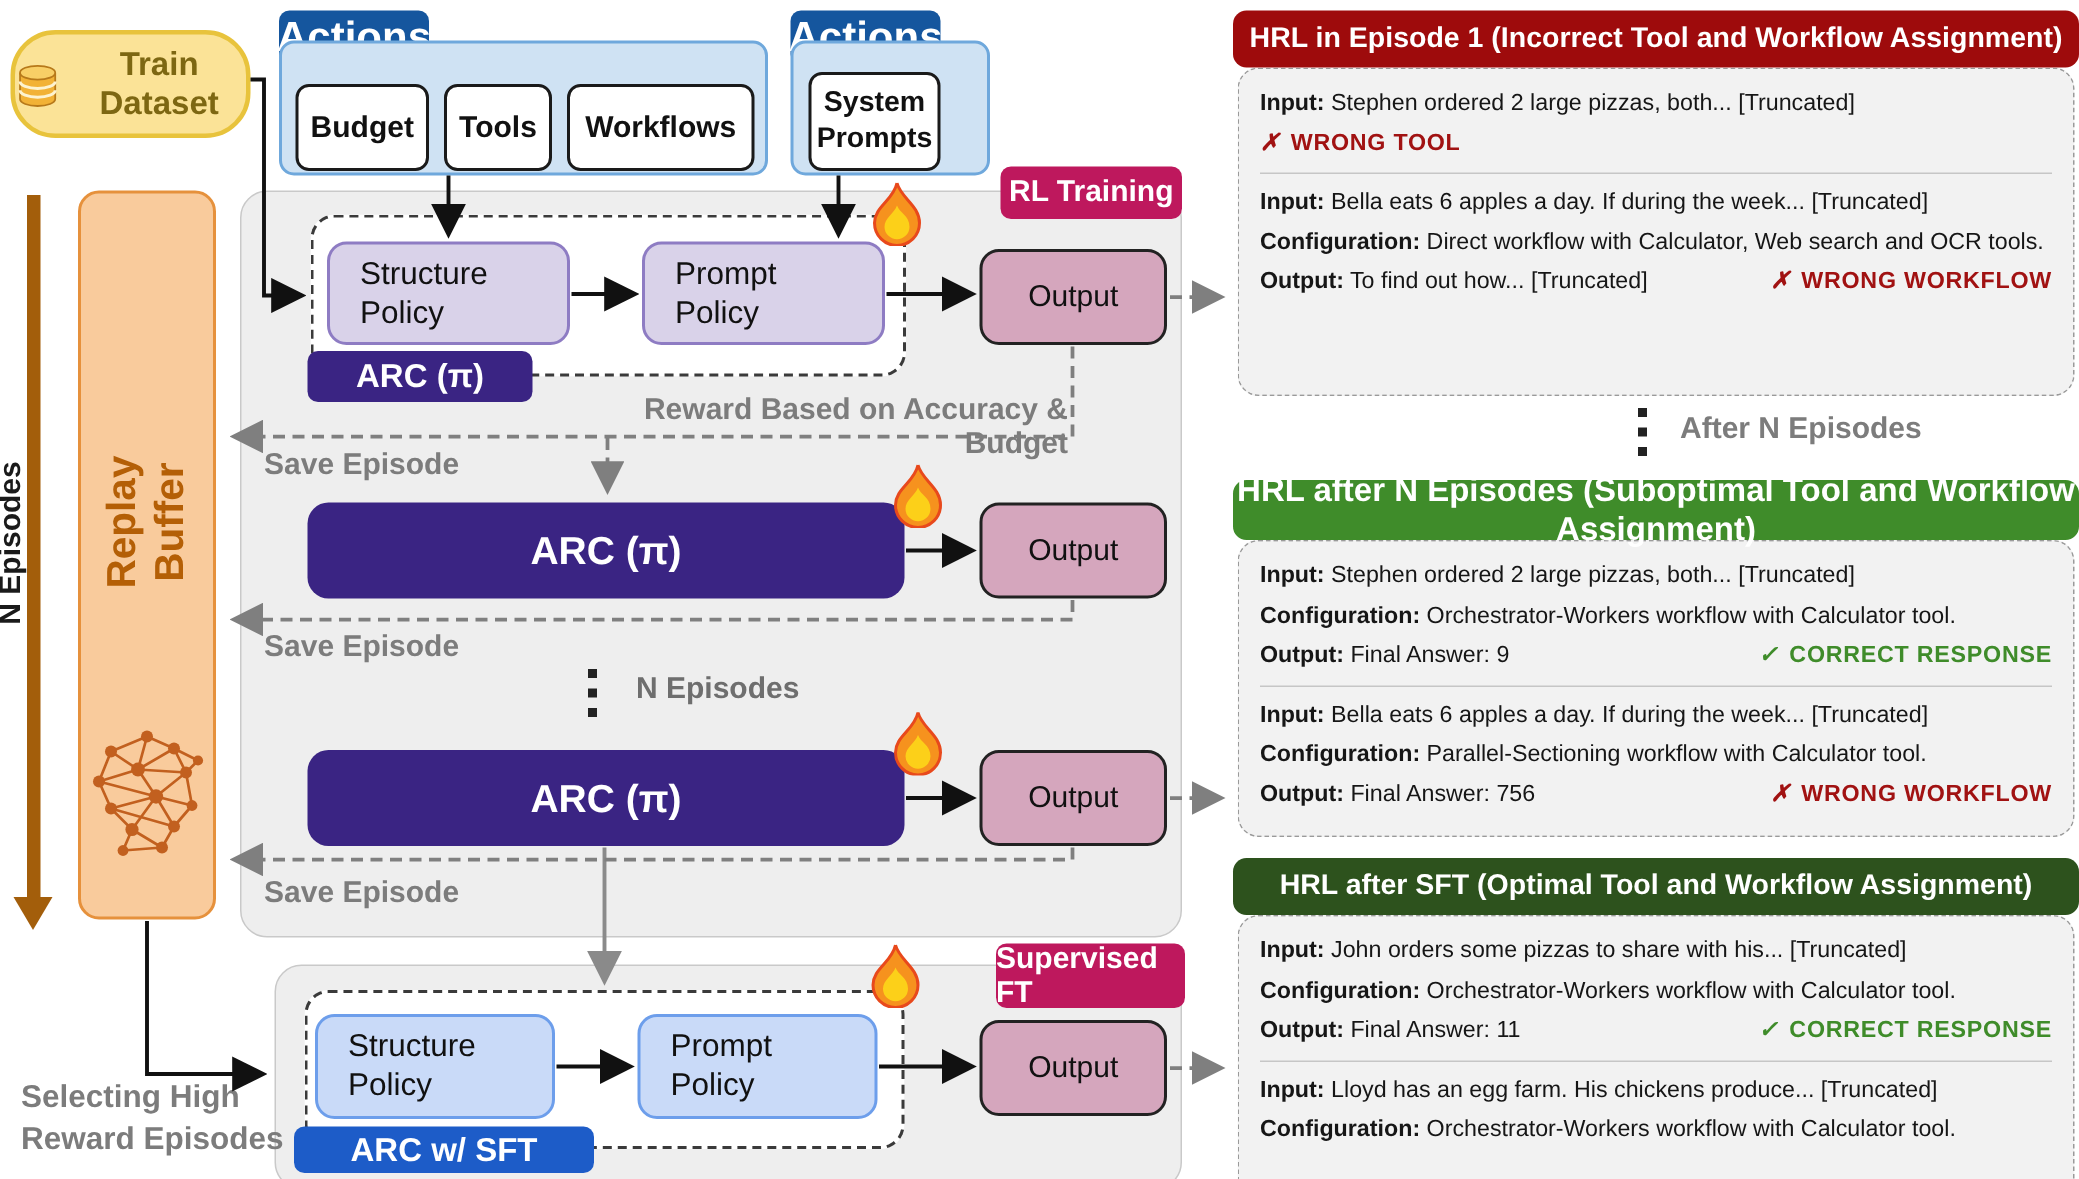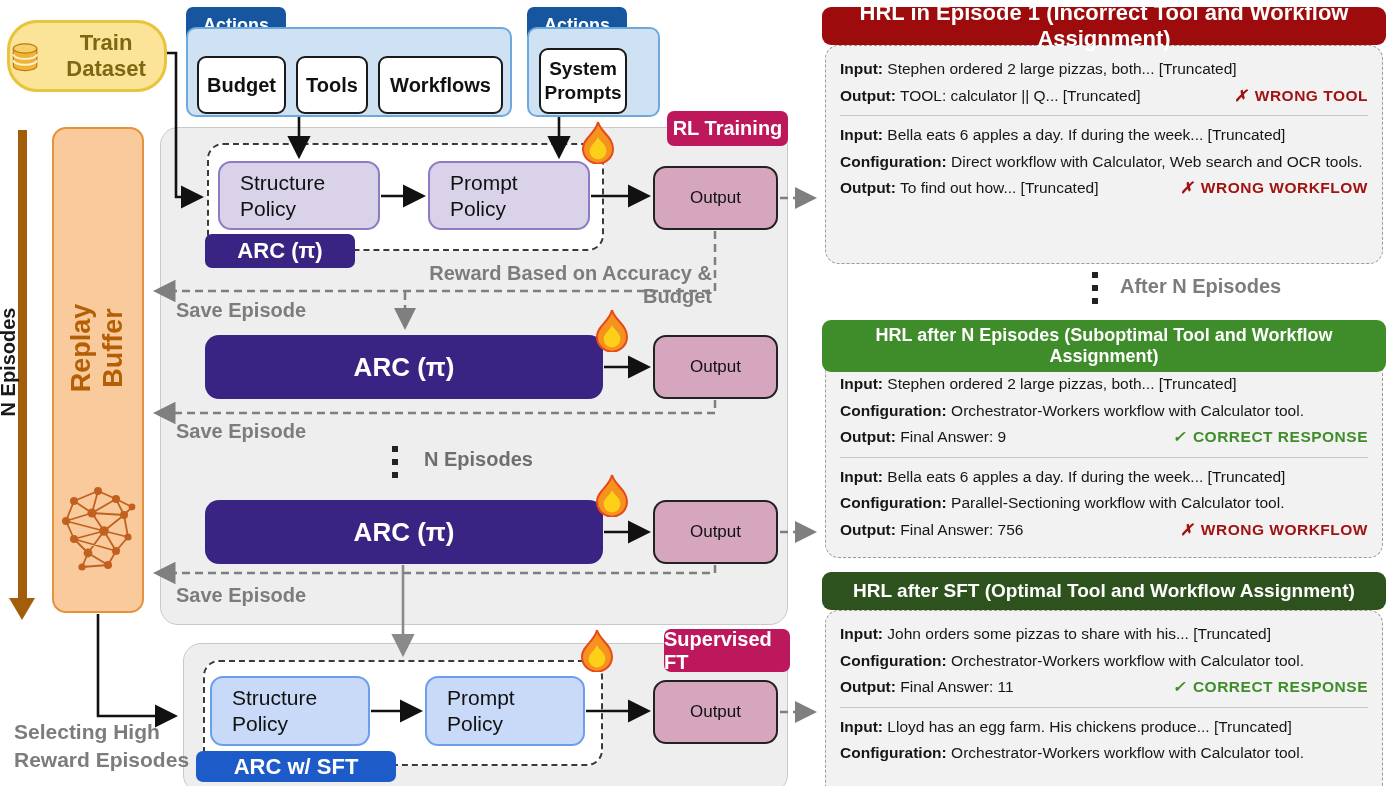--- a/index.html
+++ b/index.html
@@ -14,23 +14,23 @@
   .dashed-box{background:#fff;border:2px dashed #3a3a3a;border-radius:16px;}
   .policy{border-radius:13px;display:flex;align-items:center;justify-content:center;
           text-align:left;font-size:21px;line-height:26px;padding:20px;}
   .policy.purple{background:#d9d2e9;border:2px solid #8e7cc3;}
   .policy.blue{background:#c9daf8;border:2px solid #6d9eeb;}
   .arc-big{background:#3a2483;border-radius:14px;color:#fff;font-weight:bold;font-size:26px;
            display:flex;align-items:center;justify-content:center;}
   .arc-tag{background:#3a2483;border-radius:7px;color:#fff;font-weight:bold;font-size:22px;
            display:flex;align-items:center;justify-content:center;}
   .arc-tag.blue{background:#1d5cc8;}
-  .output-box{background:#d5a6bd;border:2px solid #222;border-radius:13px;font-size:17px;
+  .output-box{background:#d5a6bd;border:2px solid #222;border-radius:13px;font-size:20px;
               display:flex;align-items:center;justify-content:center;}
-  .actions-label{background:#15569e;color:#fff;font-weight:bold;font-size:18px;border-radius:7px;
+  .actions-label{background:#15569e;color:#fff;font-weight:bold;font-size:28px;border-radius:7px;
                  display:flex;align-items:center;justify-content:center;}
   .actions-container{background:#cfe2f3;border:2px solid #6fa8dc;border-radius:10px;}
   .action-item{background:#fff;border:2px solid #1a1a1a;border-radius:9px;font-weight:bold;font-size:20px;
                display:flex;align-items:center;justify-content:center;text-align:center;line-height:24px;}
   .train{background:#fbe397;border:3px solid #e8c33c;border-radius:30px;display:flex;align-items:center;
          justify-content:center;gap:8px;}
   .train .txt{color:#7d6712;font-weight:bold;font-size:22px;line-height:26px;text-align:center;}
   .replay{background:#f9cb9c;border:2.5px solid #e6913c;border-radius:14px;}
   .replay-label{color:#b45f06;font-weight:bold;font-size:27px;line-height:32px;text-align:center;
                 white-space:nowrap;transform:translate(-50%,-50%) rotate(-90deg);}
@@ -163,26 +163,25 @@
   </svg>
   <svg class="abs" style="left:592px;top:473px;" width="40" height="44" viewBox="0 0 24 26">
     <path d="M12 1 C13.5 7 21 10 21 17 A9 9 0 0 1 3 17 C3 10.5 10.5 8 12 1" fill="#f6921e" stroke="#e8491c" stroke-width="1.2"></path>
     <path d="M12 10 C13 13 17 14 17 18.5 A5 5 0 0 1 7 18.5 C7 15 11 13 12 10" fill="#fcd019"></path>
   </svg>
   <svg class="abs" style="left:577px;top:628px;" width="40" height="44" viewBox="0 0 24 26">
     <path d="M12 1 C13.5 7 21 10 21 17 A9 9 0 0 1 3 17 C3 10.5 10.5 8 12 1" fill="#f6921e" stroke="#e8491c" stroke-width="1.2"></path>
     <path d="M12 10 C13 13 17 14 17 18.5 A5 5 0 0 1 7 18.5 C7 15 11 13 12 10" fill="#fcd019"></path>
   </svg>
 
-  <div class="abs panel-header" style="left: 822px; top: 7px; width: 564px; height: 38px; font-size: 22px; background: rgb(158, 11, 12);">HRL in Episode 1 (Incorrect Tool and Workflow Assignment)</div>
+  <div class="abs panel-header" style="left: 822px; top: 7px; width: 564px; height: 38px; font-size: 19px; background: rgb(158, 11, 12);">HRL in Episode 1 (Incorrect Tool and Workflow Assignment)</div>
   <div class="abs panel-body" style="left:825px;top:45px;width:558px;height:219px;">
     <div>
       <div><span class="lbl">Input:</span> <span>Stephen ordered 2 large pizzas, both... [Truncated]</span></div>
       <div class="out-line">
-        <span><span class="lbl">Output:</span> <span>TOOL: calculator || Q... [Truncated]</span></span>
         <span class="status" style="color: rgb(161, 18, 18);"><span class="mark">✗</span><span>WRONG TOOL</span></span>
       </div>
     </div>
     <div class="divider"></div>
     <div>
       <div><span class="lbl">Input:</span> <span>Bella eats 6 apples a day. If during the week... [Truncated]</span></div>
       <div class="just"><span class="lbl">Configuration:</span> <span>Direct workflow with Calculator, Web search and OCR tools.</span></div>
       <div class="out-line">
         <span><span class="lbl">Output:</span> <span>To find out how... [Truncated]</span></span>
         <span class="status" style="color: rgb(161, 18, 18);"><span class="mark">✗</span><span>WRONG WORKFLOW</span></span>
@@ -190,21 +189,21 @@
     </div>
   </div>
 
   <div class="abs dots" style="left:1092px;top:272px;">
       <i></i>
       <i></i>
       <i></i>
     </div>
   <div class="abs gray-note" style="left:1120px;top:275px;">After N Episodes</div>
 
-  <div class="abs panel-header" style="left: 822px; top: 320px; width: 564px; height: 52px; font-size: 18px; background: rgb(63, 140, 42);">HRL after N Episodes (Suboptimal Tool and Workflow Assignment)</div>
+  <div class="abs panel-header" style="left: 822px; top: 320px; width: 564px; height: 40px; font-size: 22px; background: rgb(63, 140, 42);">HRL after N Episodes (Suboptimal Tool and Workflow Assignment)</div>
   <div class="abs panel-body" style="left:825px;top:360px;width:558px;height:198px;">
     <div>
       <div><span class="lbl">Input:</span> <span>Stephen ordered 2 large pizzas, both... [Truncated]</span></div>
       <div><span class="lbl">Configuration:</span> <span>Orchestrator-Workers workflow with Calculator tool.</span></div>
       <div class="out-line">
         <span><span class="lbl">Output:</span> <span>Final Answer: 9</span></span>
         <span class="status" style="color: rgb(63, 140, 42);"><span class="mark">✓</span><span>CORRECT RESPONSE</span></span>
       </div>
     </div>
     <div class="divider"></div>

